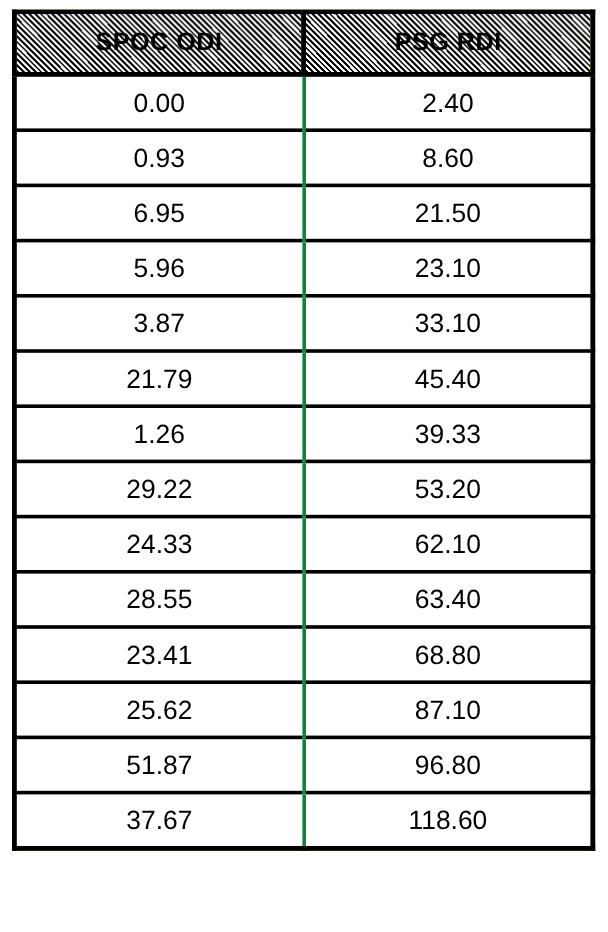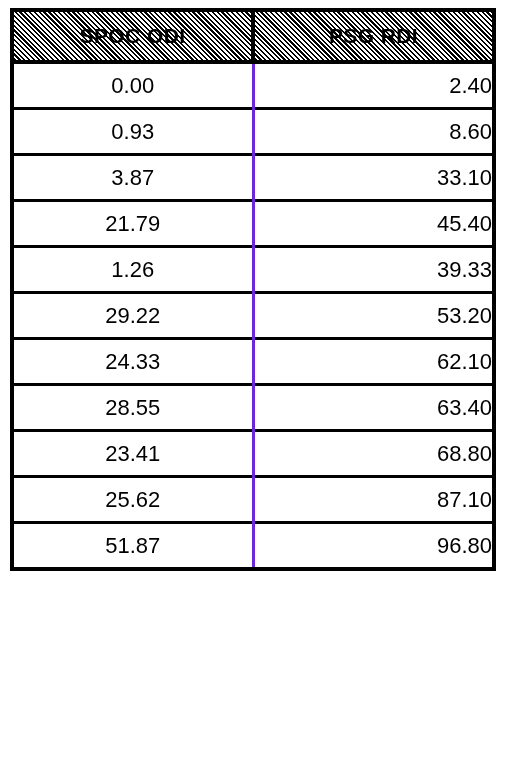--- a/index.html
+++ b/index.html
@@ -82,22 +82,21 @@
     font-size: 22px;
     color: #000000;
     background: #ffffff;
     border-top: 3px solid #000000;
     white-space: nowrap;
   }
   tbody tr:first-child td {
     border-top: 0;
   }
   tbody td + td {
-    border-left: 3px solid #6d28d9;
-    text-align: right;
+    border-left: 3px solid #15803d;
   }
 </style>
 </head>
 <body>
 
 <div class="page">
 
   <table class="data-table">
     <colgroup>
       <col class="col-a">
@@ -114,20 +113,28 @@
       </tr>
     </thead>
     <tbody>
       <tr>
         <td>0.00</td>
         <td>2.40</td>
       </tr>
       <tr>
         <td>0.93</td>
         <td>8.60</td>
+      </tr>
+      <tr>
+        <td>6.95</td>
+        <td>21.50</td>
+      </tr>
+      <tr>
+        <td>5.96</td>
+        <td>23.10</td>
       </tr>
       <tr>
         <td>3.87</td>
         <td>33.10</td>
       </tr>
       <tr>
         <td>21.79</td>
         <td>45.40</td>
       </tr>
       <tr>
@@ -151,16 +158,20 @@
         <td>68.80</td>
       </tr>
       <tr>
         <td>25.62</td>
         <td>87.10</td>
       </tr>
       <tr>
         <td>51.87</td>
         <td>96.80</td>
       </tr>
+      <tr>
+        <td>37.67</td>
+        <td>118.60</td>
+      </tr>
     </tbody>
   </table>
 
 </div>
 
 </body></html>

